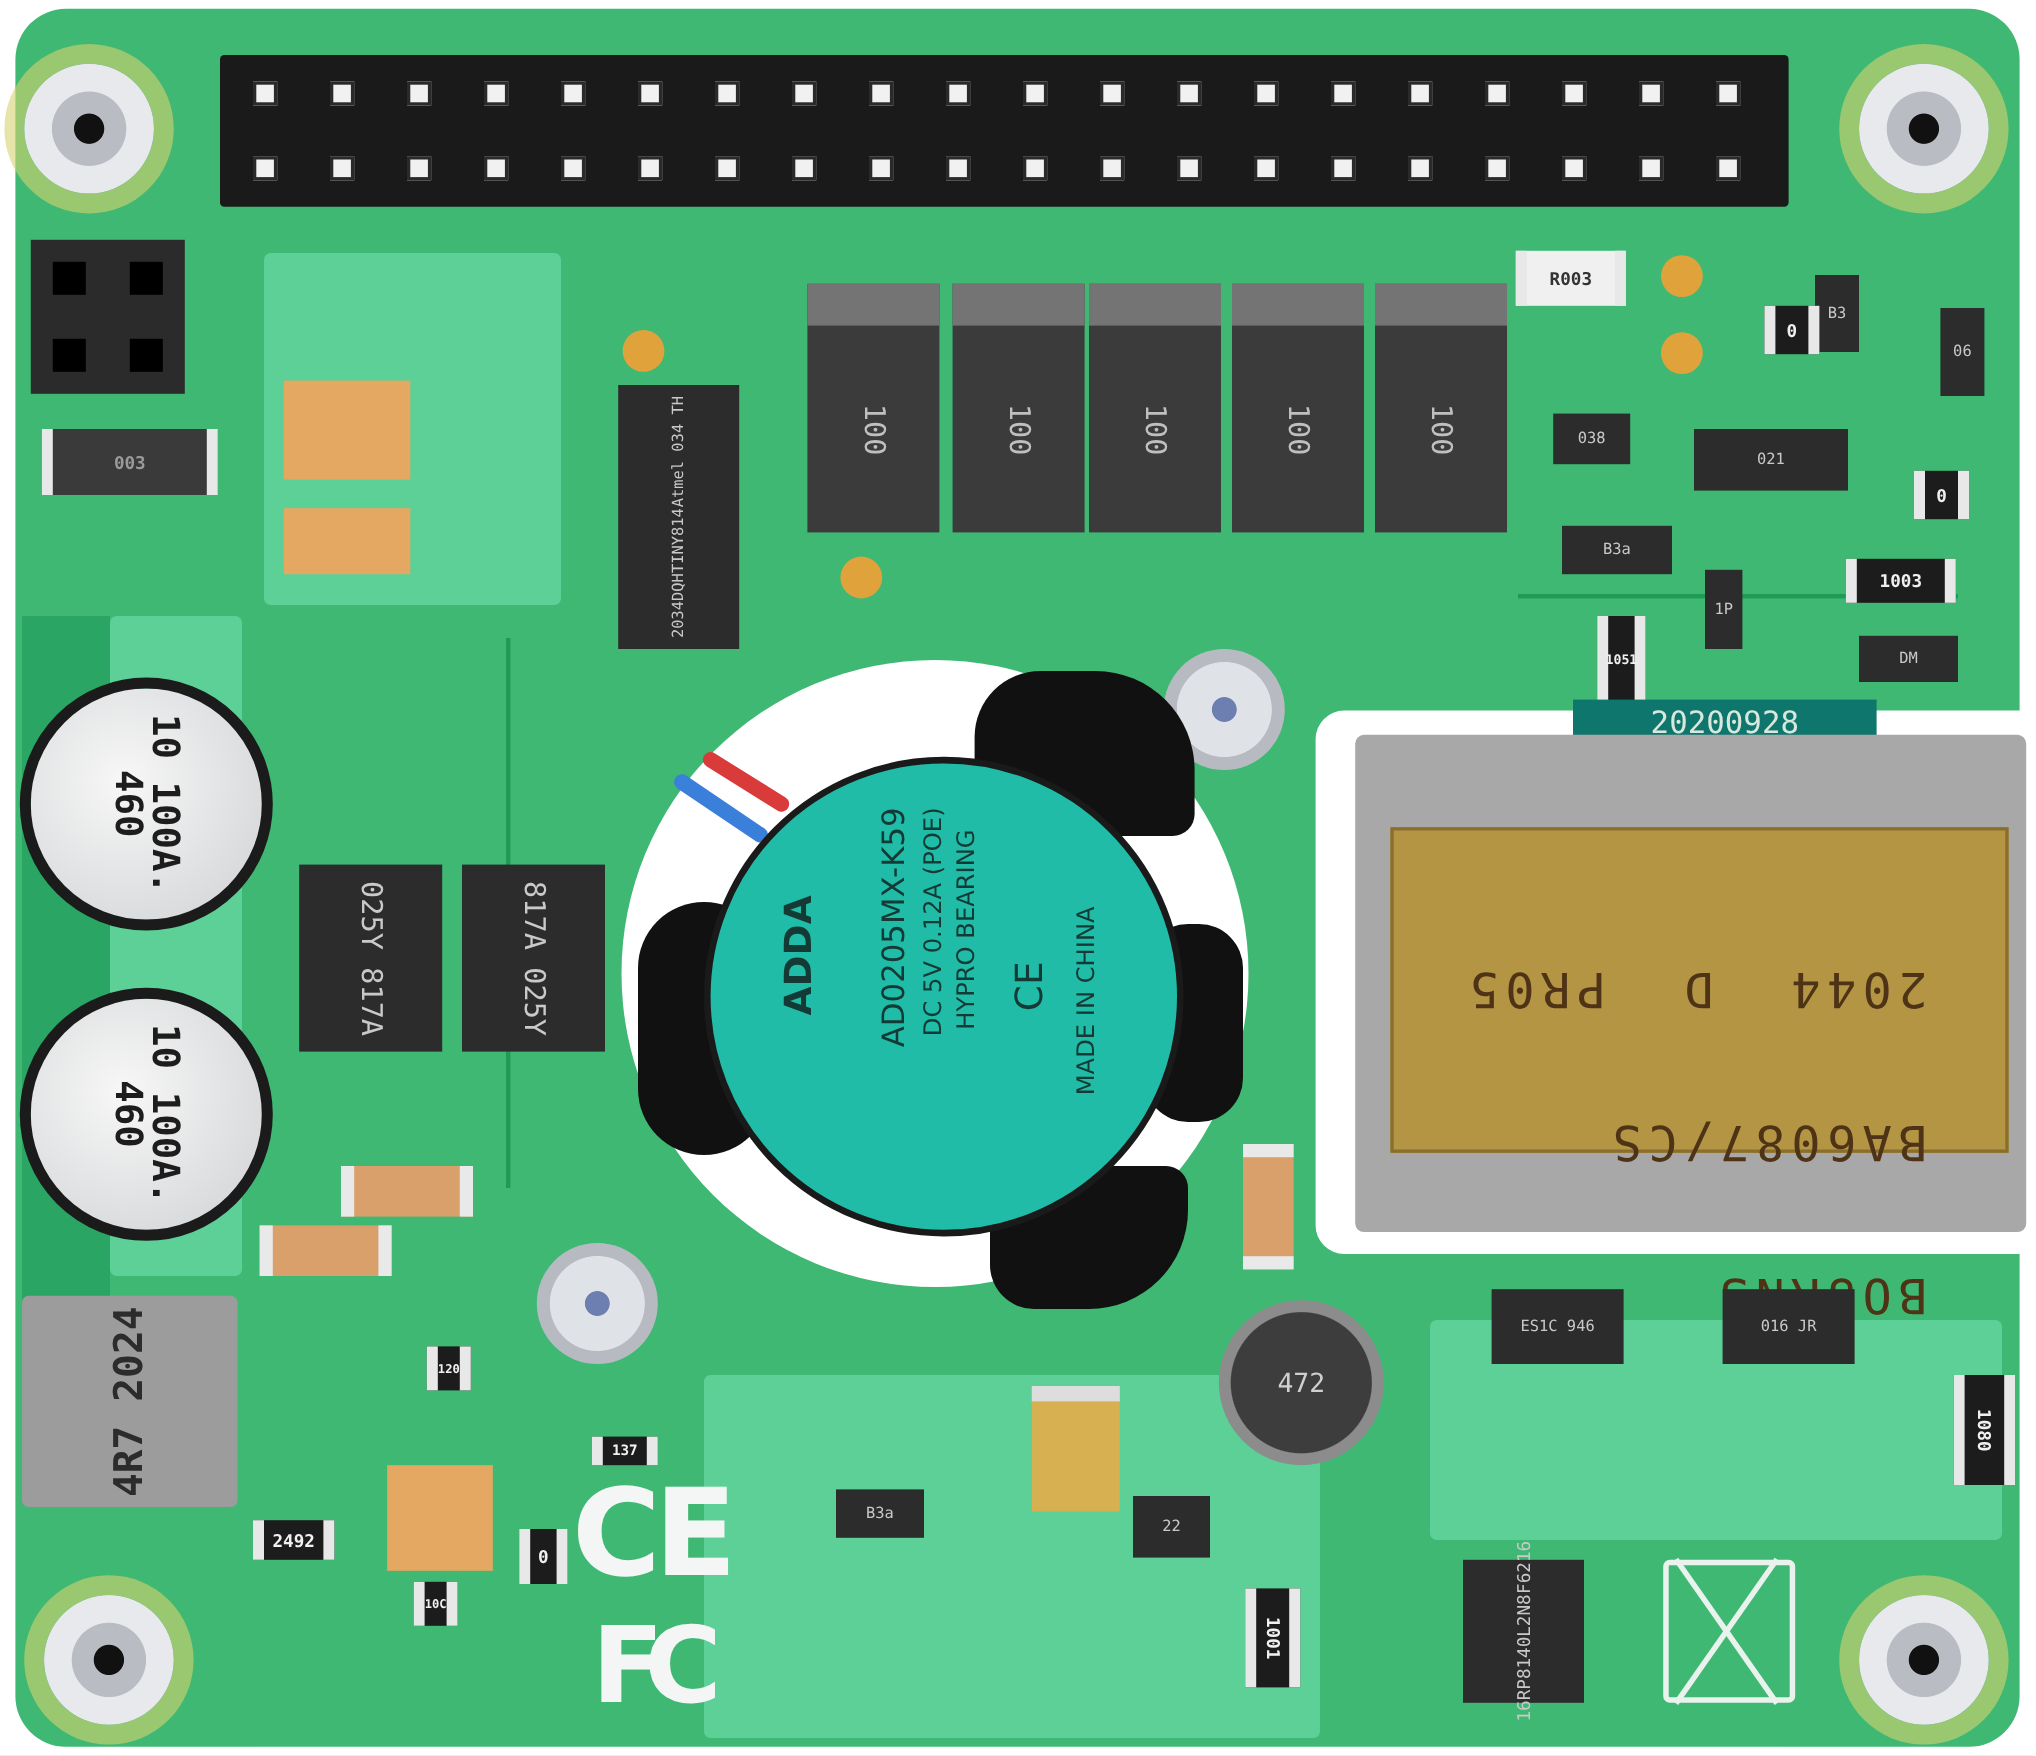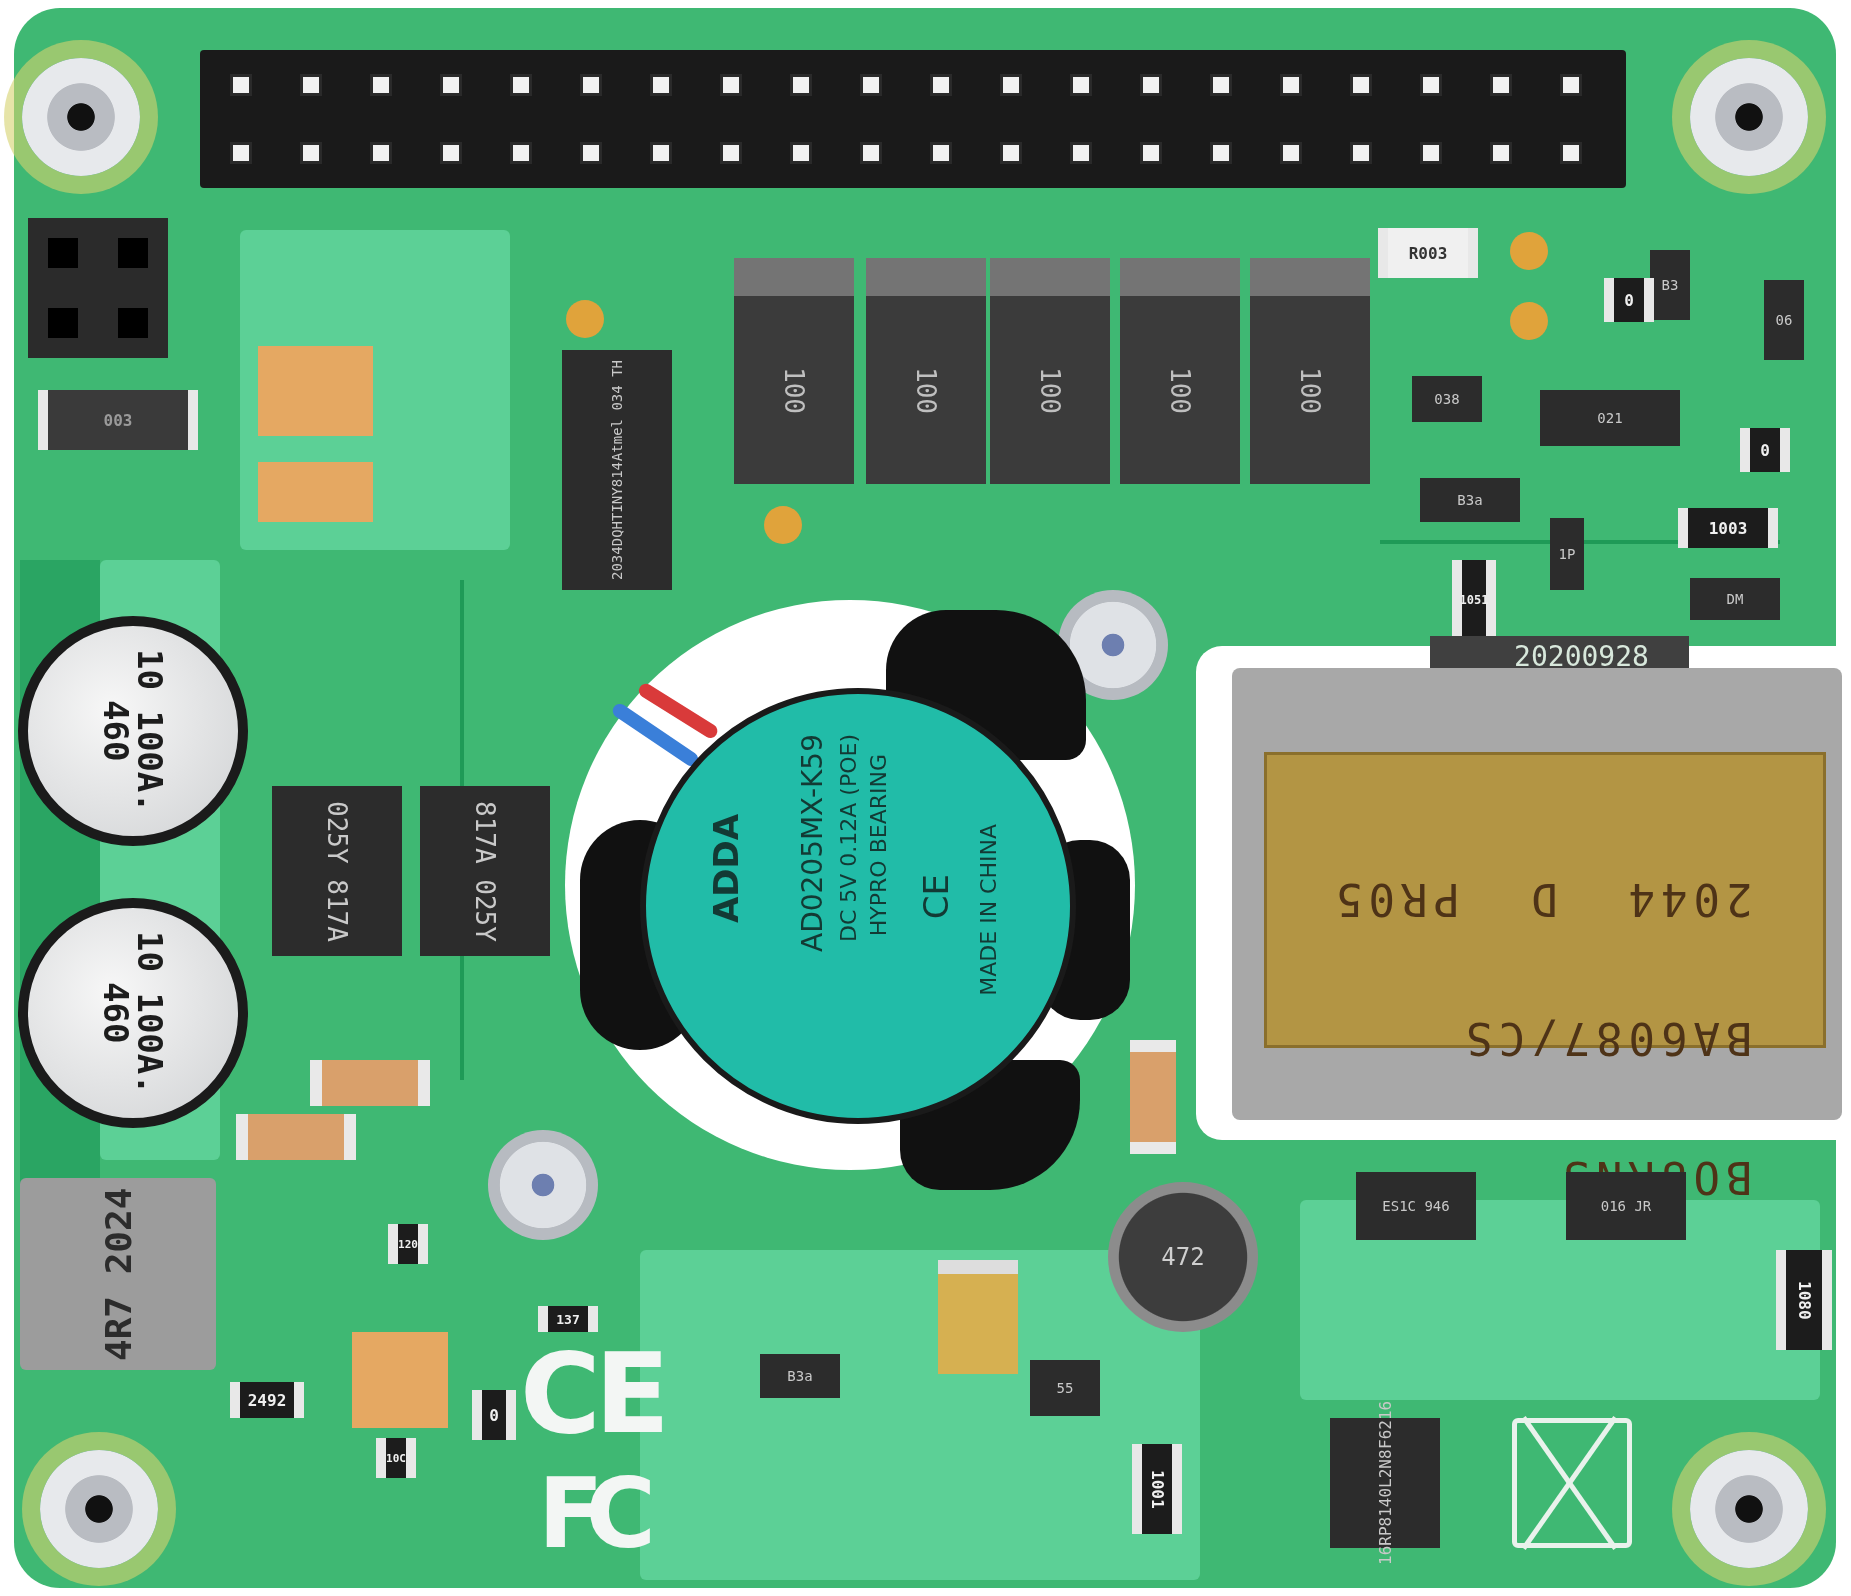--- a/index.html
+++ b/index.html
@@ -23,21 +23,21 @@
   .pad{position:absolute;background:#e5a862;}
   .fan-blade{position:absolute;background:#111;}
   .fan-hub{position:absolute;left:640px;top:688px;width:424px;height:424px;border-radius:50%;background:#21bca8;border:6px solid #1a1a1a;}
   .fan-text{position:absolute;color:#133a34;font-family:"DejaVu Sans",sans-serif;font-size:22px;writing-mode:vertical-rl;transform:rotate(180deg);}
   .xfmr{position:absolute;left:1232px;top:668px;width:610px;height:452px;background:#a8a8a8;border-radius:8px;}
   .xfmr-core{position:absolute;left:1264px;top:752px;width:556px;height:290px;background:#b39544;border:3px solid #8a6f2c;}
   .xfmr-text{position:absolute;left:1330px;top:830px;color:#4e3317;font-size:44px;letter-spacing:6px;transform:rotate(180deg);line-height:1.05;white-space:pre;}
   .silk{position:absolute;color:#f3f6f4;font-family:"DejaVu Sans",sans-serif;font-weight:bold;}
   .inductor{position:absolute;background:#9c9c9c;border-radius:6px;color:#2c2c2c;font-size:36px;font-weight:bold;display:flex;align-items:center;justify-content:center;writing-mode:vertical-rl;transform:rotate(180deg);}
   .ind-round{position:absolute;width:150px;height:150px;border-radius:50%;background:radial-gradient(circle,#3d3d3d 0 60%,#8c8c8c 61%);color:#cfcfcf;font-size:24px;display:flex;align-items:center;justify-content:center;}
-  .stamp{position:absolute;left:1430px;top:636px;width:215px;height:40px;background:#404040;color:#d8e8dc;font-size:28px;display:flex;align-items:center;justify-content:center;padding-left:44px;}
+  .stamp{position:absolute;left:1430px;top:636px;width:276px;height:40px;background:#0f766e;color:#d8e8dc;font-size:28px;display:flex;align-items:center;justify-content:center;}
   .recycle{position:absolute;left:1512px;top:1418px;width:110px;height:120px;border:5px solid #e9f2ec;border-radius:6px;}
   .gold{position:absolute;width:38px;height:38px;border-radius:50%;background:#e0a33b;}
   .wire{position:absolute;height:14px;border-radius:7px;transform-origin:left center;}
 </style>
 </head>
 <body>
 
 <div class="board"></div>
 
 <div class="zone" style="left:240px;top:230px;width:270px;height:320px;"></div>
@@ -182,21 +182,21 @@
 
 <div class="ind-round" style="left:1108px;top:1182px;">472</div>
 <div class="chip" style="left:1356px;top:1172px;width:120px;height:68px;">ES1C 946</div>
 <div class="chip" style="left:1566px;top:1172px;width:120px;height:68px;">016 JR</div>
 <div class="res" style="left:1776px;top:1250px;width:36px;height:100px;writing-mode:vertical-rl;">1080</div>
 <div class="chip" style="left:1330px;top:1418px;width:110px;height:130px;writing-mode:vertical-rl;transform:rotate(180deg);font-size:16px;">
   <span>16RP8140</span>
   <span>L2N8</span>
   <span>F6216</span>
 </div>
-<div class="chip" style="left:1030px;top:1360px;width:70px;height:56px;">55</div>
+<div class="chip" style="left:1030px;top:1360px;width:70px;height:56px;">22</div>
 <div class="chip" style="left:760px;top:1354px;width:80px;height:44px;">B3a</div>
 <div class="res" style="left:1132px;top:1444px;width:30px;height:90px;writing-mode:vertical-rl;">1001</div>
 <div class="res" style="left:230px;top:1382px;width:54px;height:36px;">2492</div>
 <div class="res" style="left:538px;top:1306px;width:40px;height:26px;font-size:13px;">137</div>
 <div class="res" style="left:388px;top:1224px;width:20px;height:40px;font-size:11px;">120</div>
 <div class="res" style="left:376px;top:1438px;width:20px;height:40px;font-size:11px;">10C</div>
 <div class="res" style="left:472px;top:1390px;width:24px;height:50px;">0</div>
 
 <div class="silk" style="left:520px;top:1330px;font-size:110px;letter-spacing:-6px;">CE</div>
 <div class="silk" style="left:538px;top:1458px;font-size:96px;letter-spacing:-18px;">FC</div>

